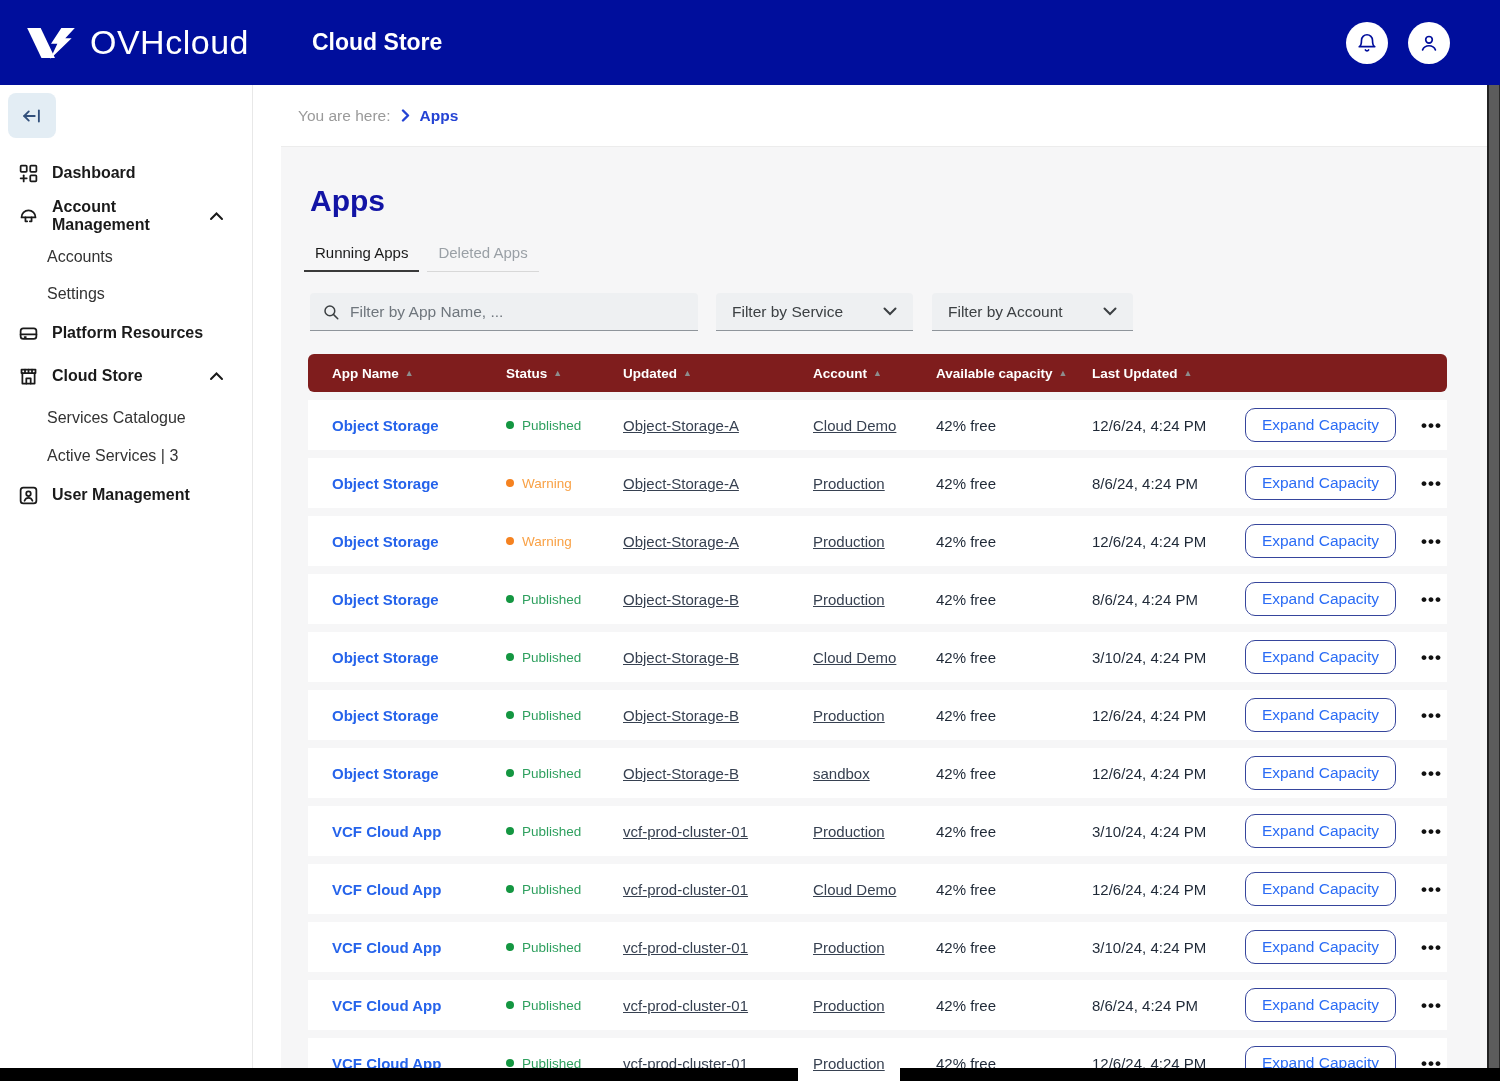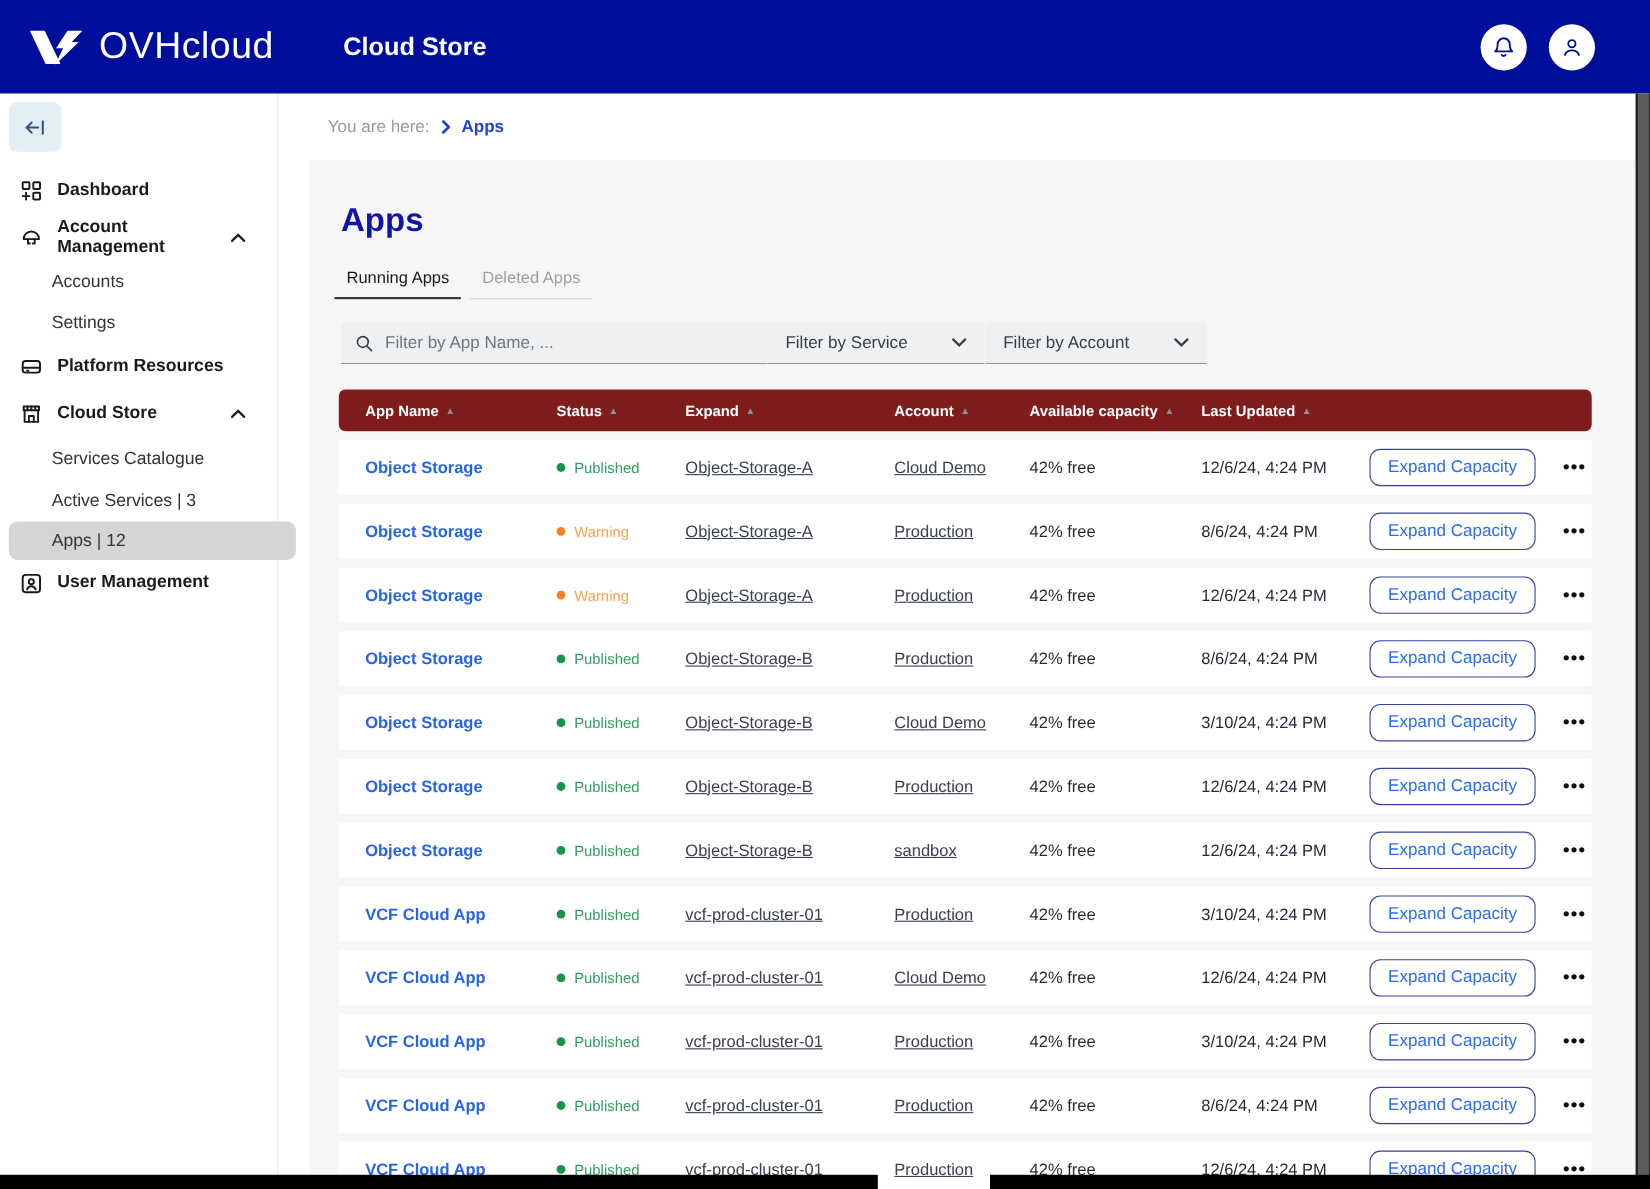--- a/index.html
+++ b/index.html
@@ -62,21 +62,21 @@
     position:absolute; top:147px; left:281px; width:1219px; height:934px;
     background:#f6f6f7; z-index:4;
   }
   .page-title { margin:37px 0 0 29px; font-size:30px; font-weight:800; color:#1214a5; }
 
   .tabs { display:flex; gap:8px; margin:26px 0 0 23px; }
   .tab { padding:0 11px 9px 11px; font-size:15px; cursor:pointer; }
   .tab.active { color:#1a1a1a; font-weight:500; border-bottom:2.5px solid #3a3a3a; }
   .tab.inactive { color:#9aa0a6; border-bottom:1.5px solid #d8d8d8; }
 
-  .filters { display:flex; margin:21px 0 0 29px; }
+  .filters { display:flex; margin:21px 0 0 29px; gap:18px; }
   .search-box {
     width:388px; height:38px; background:#eef0f2; border:none;
     border-bottom:1px solid #8f959b; border-radius:4px 4px 0 0;
     display:flex; align-items:center; gap:10px; padding:0 12px;
   }
   .search-box input {
     border:none; outline:none; background:transparent; font-size:15.5px; color:#333;
     width:100%; font-family:"Liberation Sans", sans-serif;
   }
   .search-box input::placeholder { color:#6f767d; }
@@ -244,23 +244,20 @@
           </svg>
       </span>
     </li>
 
     <li class="nav-sub" style="height:40px">
       <span>Services Catalogue</span>
     </li>
     <li class="nav-sub" style="height:36px">
       <span>Active Services | 3</span>
     </li>
-    <li class="nav-sub selected-pill">
-      <span>Apps | 12</span>
-    </li>
 
     <li class="nav-item" style="height:42px">
       <span class="icon20">
         <svg viewBox="0 0 24 24" width="21" height="21" fill="none" stroke="#1a1a1a" stroke-width="2" stroke-linecap="round" stroke-linejoin="round">
           <rect x="3" y="3" width="18" height="18" rx="3"></rect>
           <circle cx="12" cy="10" r="2.6"></circle>
           <path d="M7.5 18c.9-2.3 2.7-3.2 4.5-3.2s3.6.9 4.5 3.2"></path>
         </svg>
       </span>
       <span class="label">User Management</span>
@@ -320,21 +317,21 @@
     <div class="t-grid t-head">
       <div class="hcell">
         <span>App Name</span>
           <span class="sort-asc">▲</span>
       </div>
       <div class="hcell">
         <span>Status</span>
           <span class="sort-asc">▲</span>
       </div>
       <div class="hcell">
-        <span>Expand</span>
+        <span>Updated</span>
           <span class="sort-asc">▲</span>
       </div>
       <div class="hcell">
         <span>Account</span>
           <span class="sort-asc">▲</span>
       </div>
       <div class="hcell">
         <span>Available capacity</span>
           <span class="sort-asc">▲</span>
       </div>

